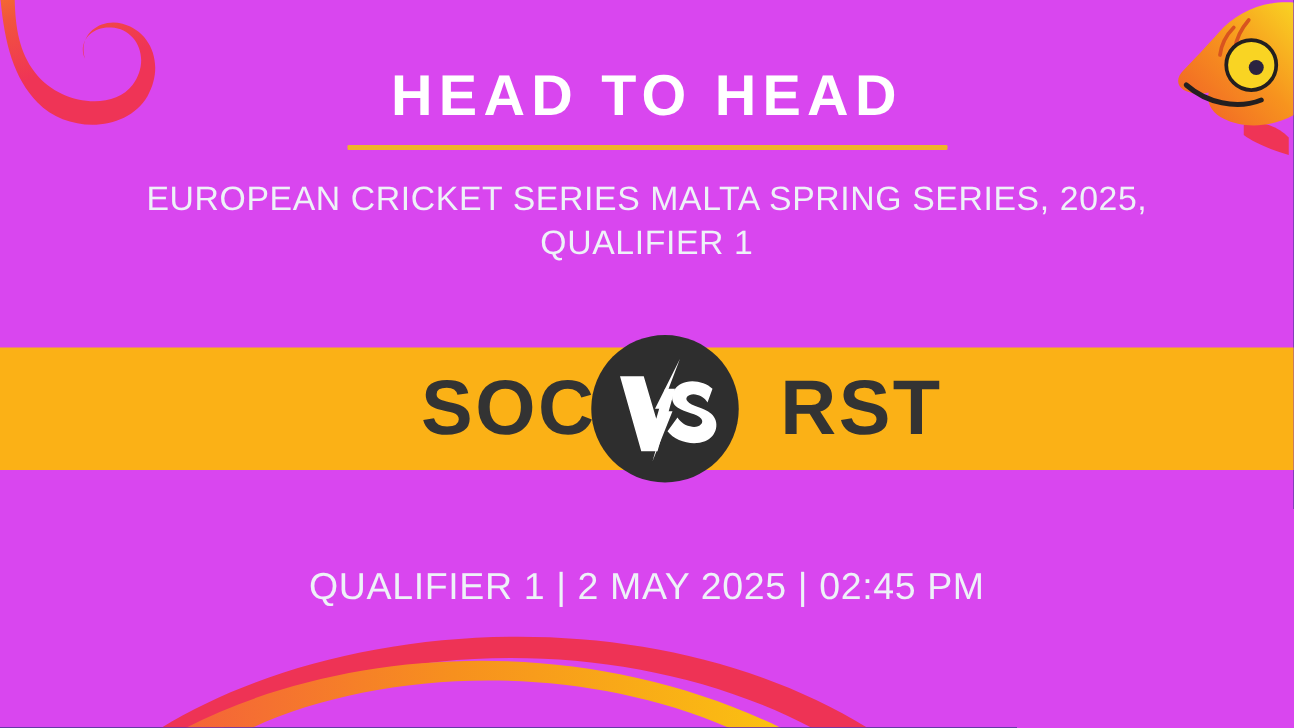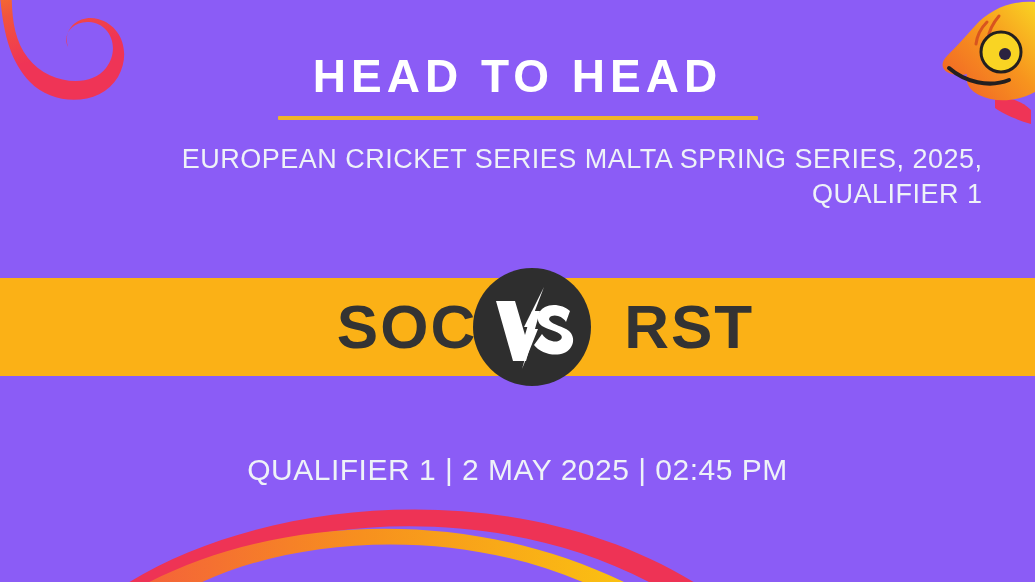--- a/index.html
+++ b/index.html
@@ -10,21 +10,21 @@
   }
   body {
     font-family: "Liberation Sans", sans-serif;
   }
 
   .poster {
     position: relative;
     width: 1035px;
     height: 582px;
     overflow: hidden;
-    background: #8b5cf6;
+    background: #d946ef;
   }
 
   
   .corner-art {
     position: absolute;
     pointer-events: none;
   }
   .corner-art.top-left {
     left: -6px;
     top: -12px;
@@ -69,21 +69,20 @@
     border-radius: 1px;
   }
   .series-name {
     margin: 22px auto 0 auto;
     width: 930px;
     color: #eef2f8;
     font-size: 27px;
     font-weight: normal;
     letter-spacing: 0.5px;
     line-height: 1.30;
-    text-align: right;
   }
 
   
   .vs-band {
     position: absolute;
     left: 0;
     top: 278px;
     width: 1035px;
     height: 98px;
     background: #fbb116;

